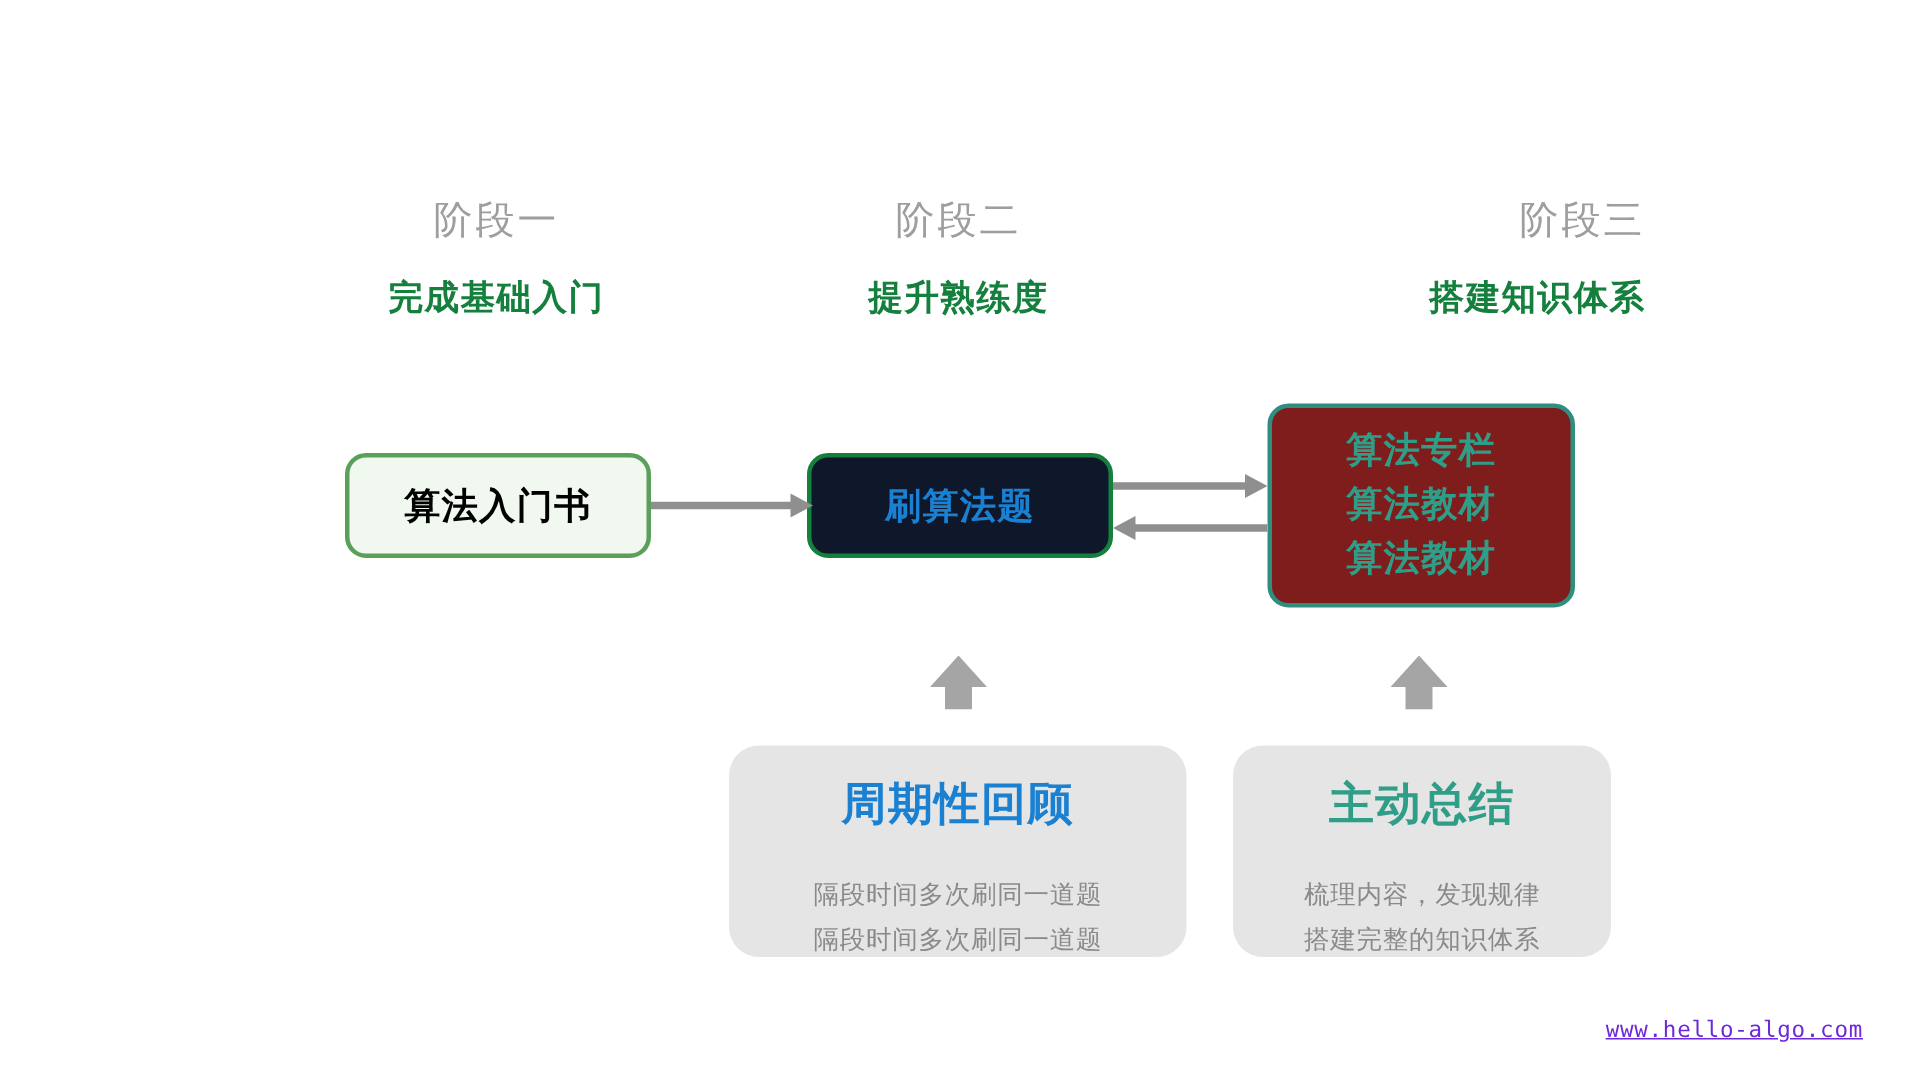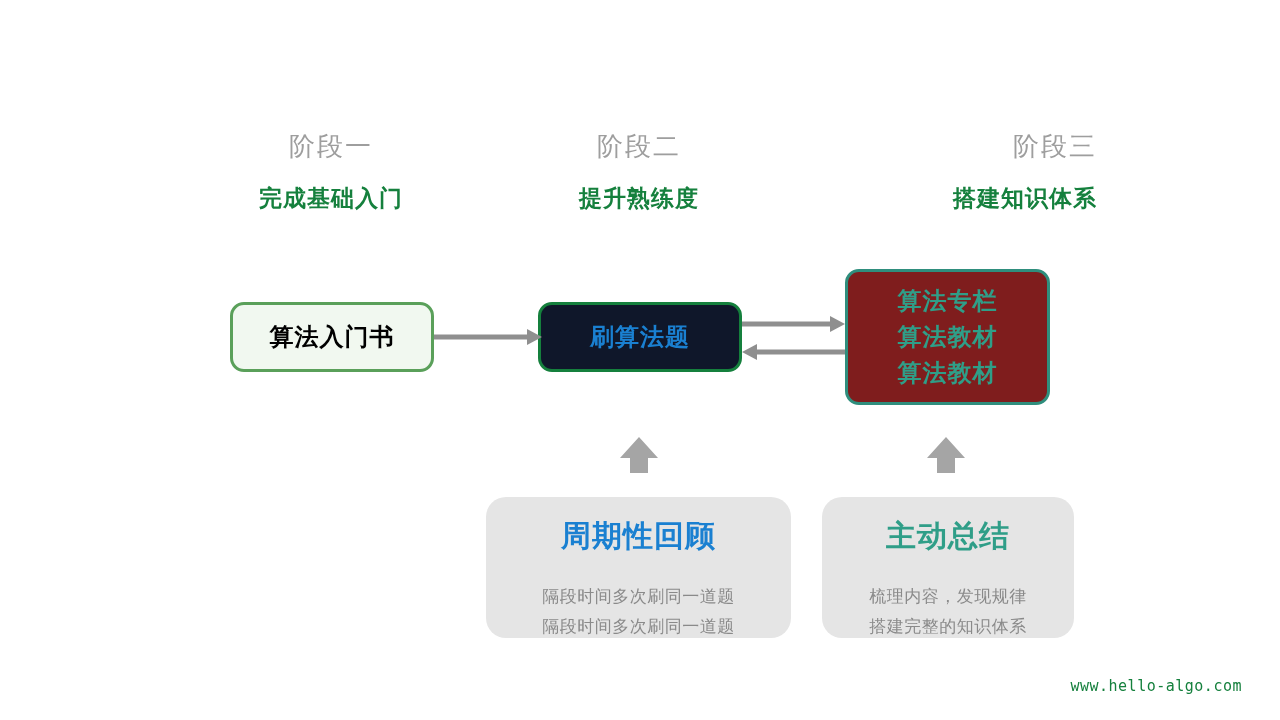--- a/index.html
+++ b/index.html
@@ -48,21 +48,21 @@
   .note-2 { left: 822px; width: 252px; }
   .note-title { margin-top: 19px; font-size: 30px; font-weight: 700; letter-spacing: 1px; }
   .note-title-blue { color: #1a80d1; }
   .note-title-teal { color: #2f9e88; }
   .note-body { margin-top: 25px; font-size: 17px; color: #8a8a8a; line-height: 30px; letter-spacing: 0.5px; }
 
   
   .watermark {
     position: absolute; right: 38px; top: 677px;
     font-family: "DejaVu Sans Mono", monospace;
-    font-size: 15px; color: #15803d; letter-spacing: 0.5px;
+    font-size: 15px; color: #6d28d9; letter-spacing: 0.5px; text-decoration: underline;
   }
 </style>
 </head>
 <body>
 
 <div class="canvas">
 
   <div class="stage-header" style="left:181px;">
     <div class="stage-title">阶段一</div>
     <div class="stage-subtitle">完成基础入门</div>

